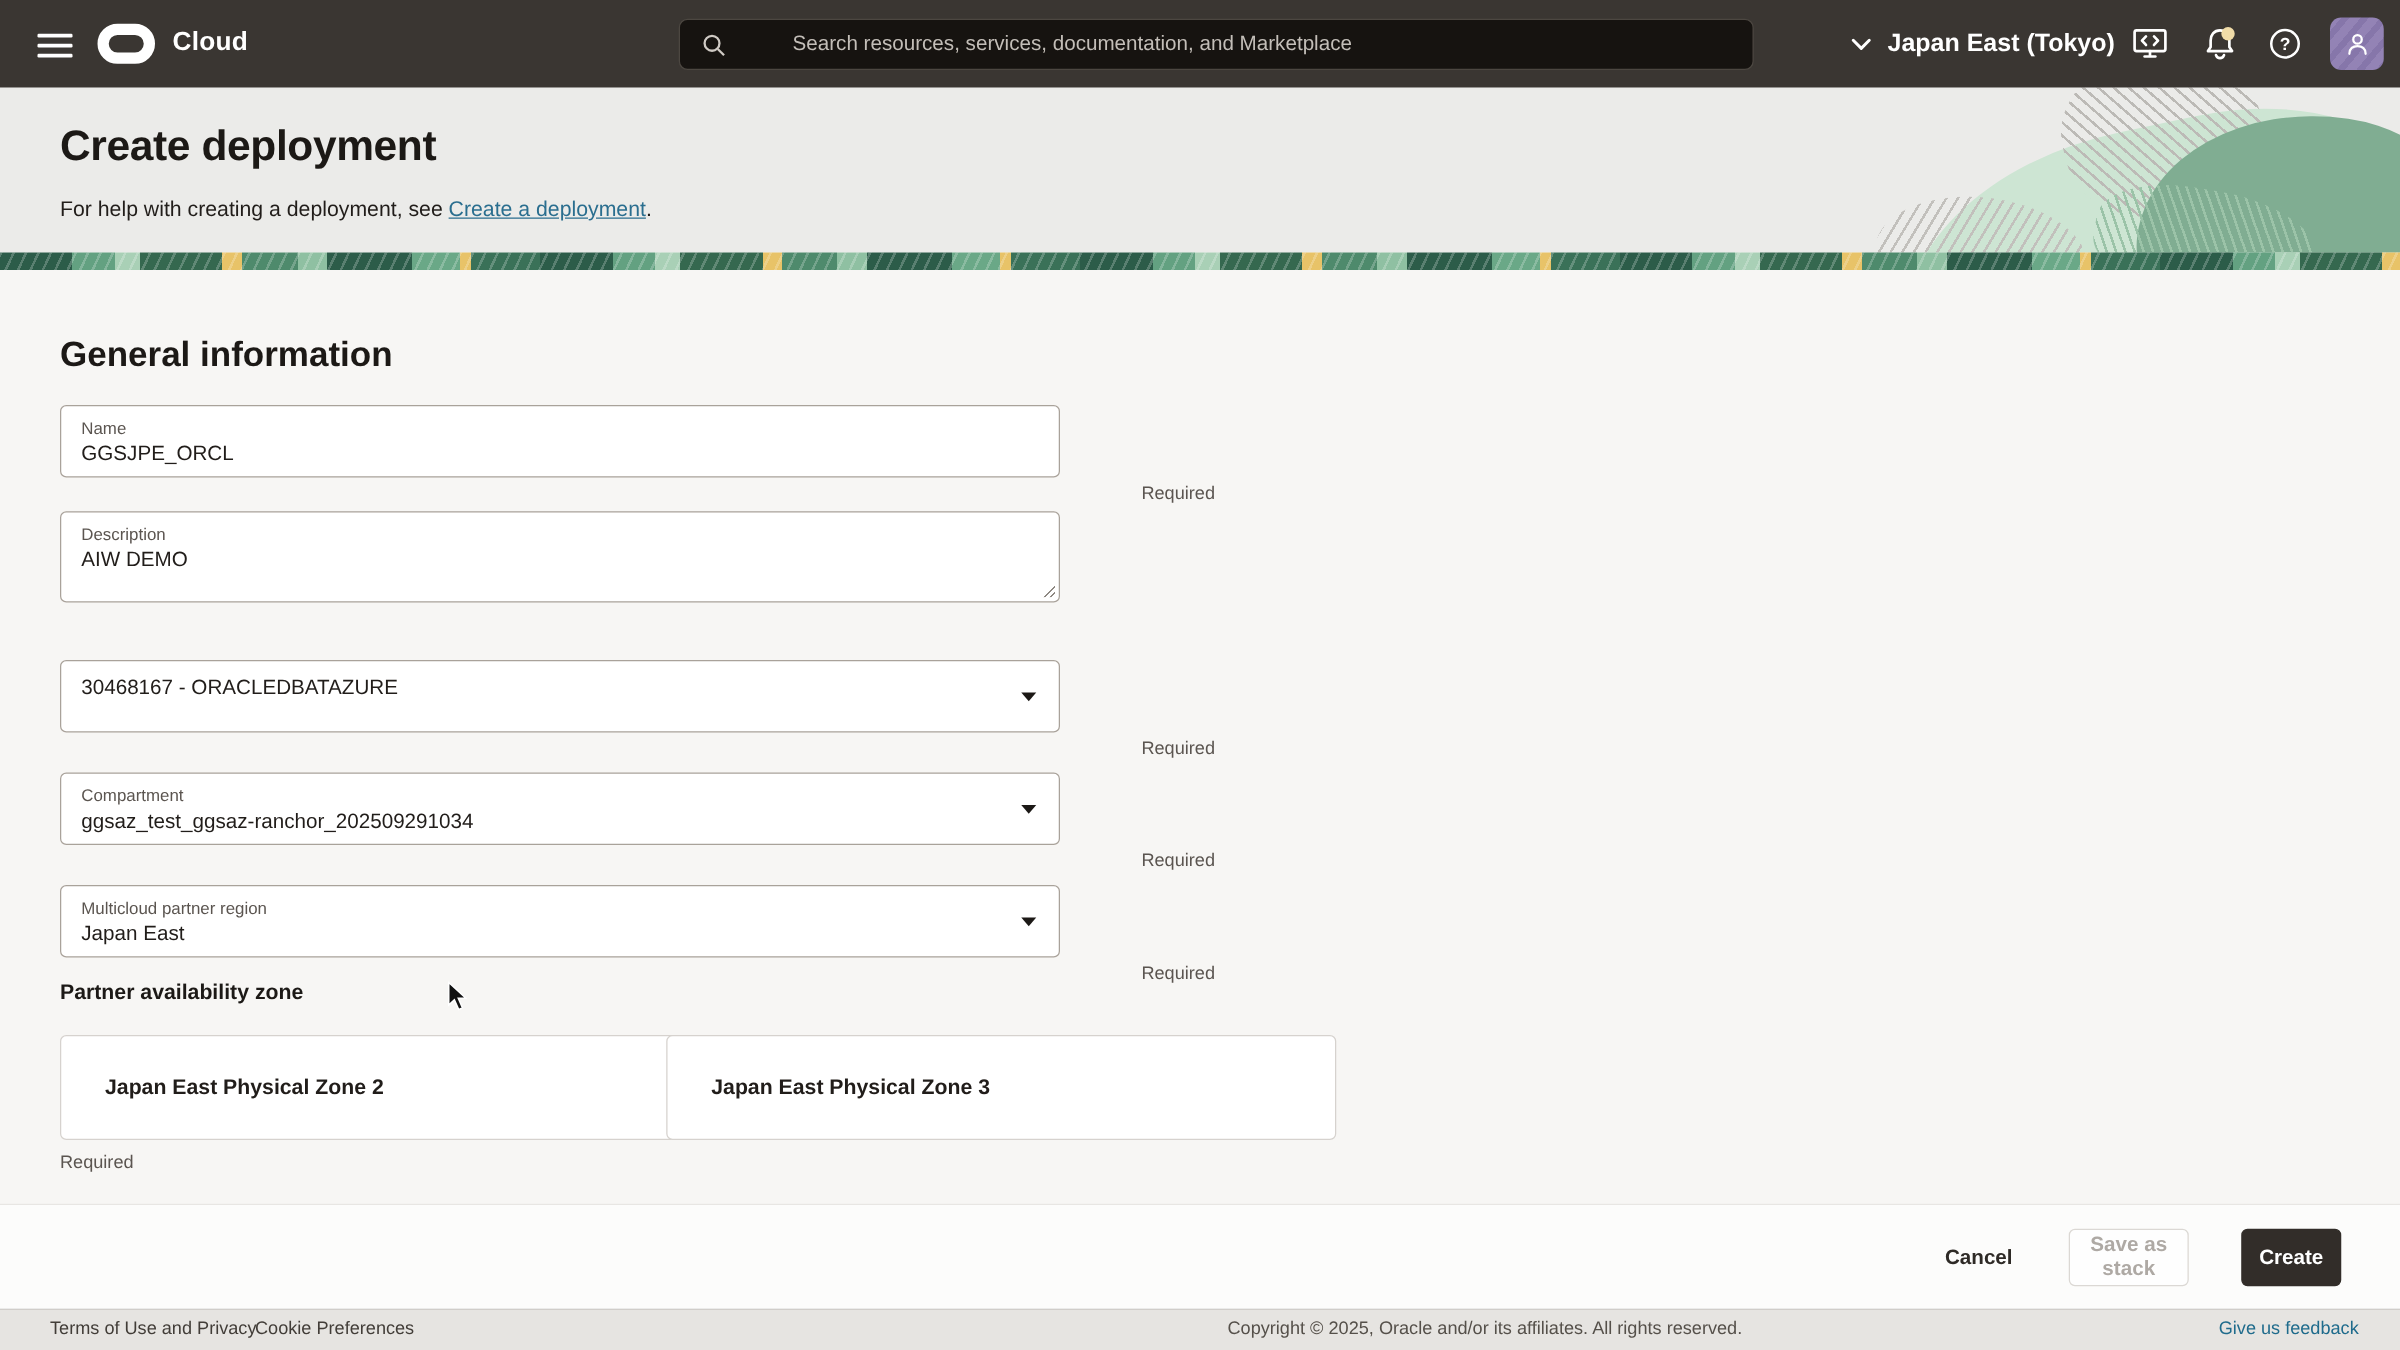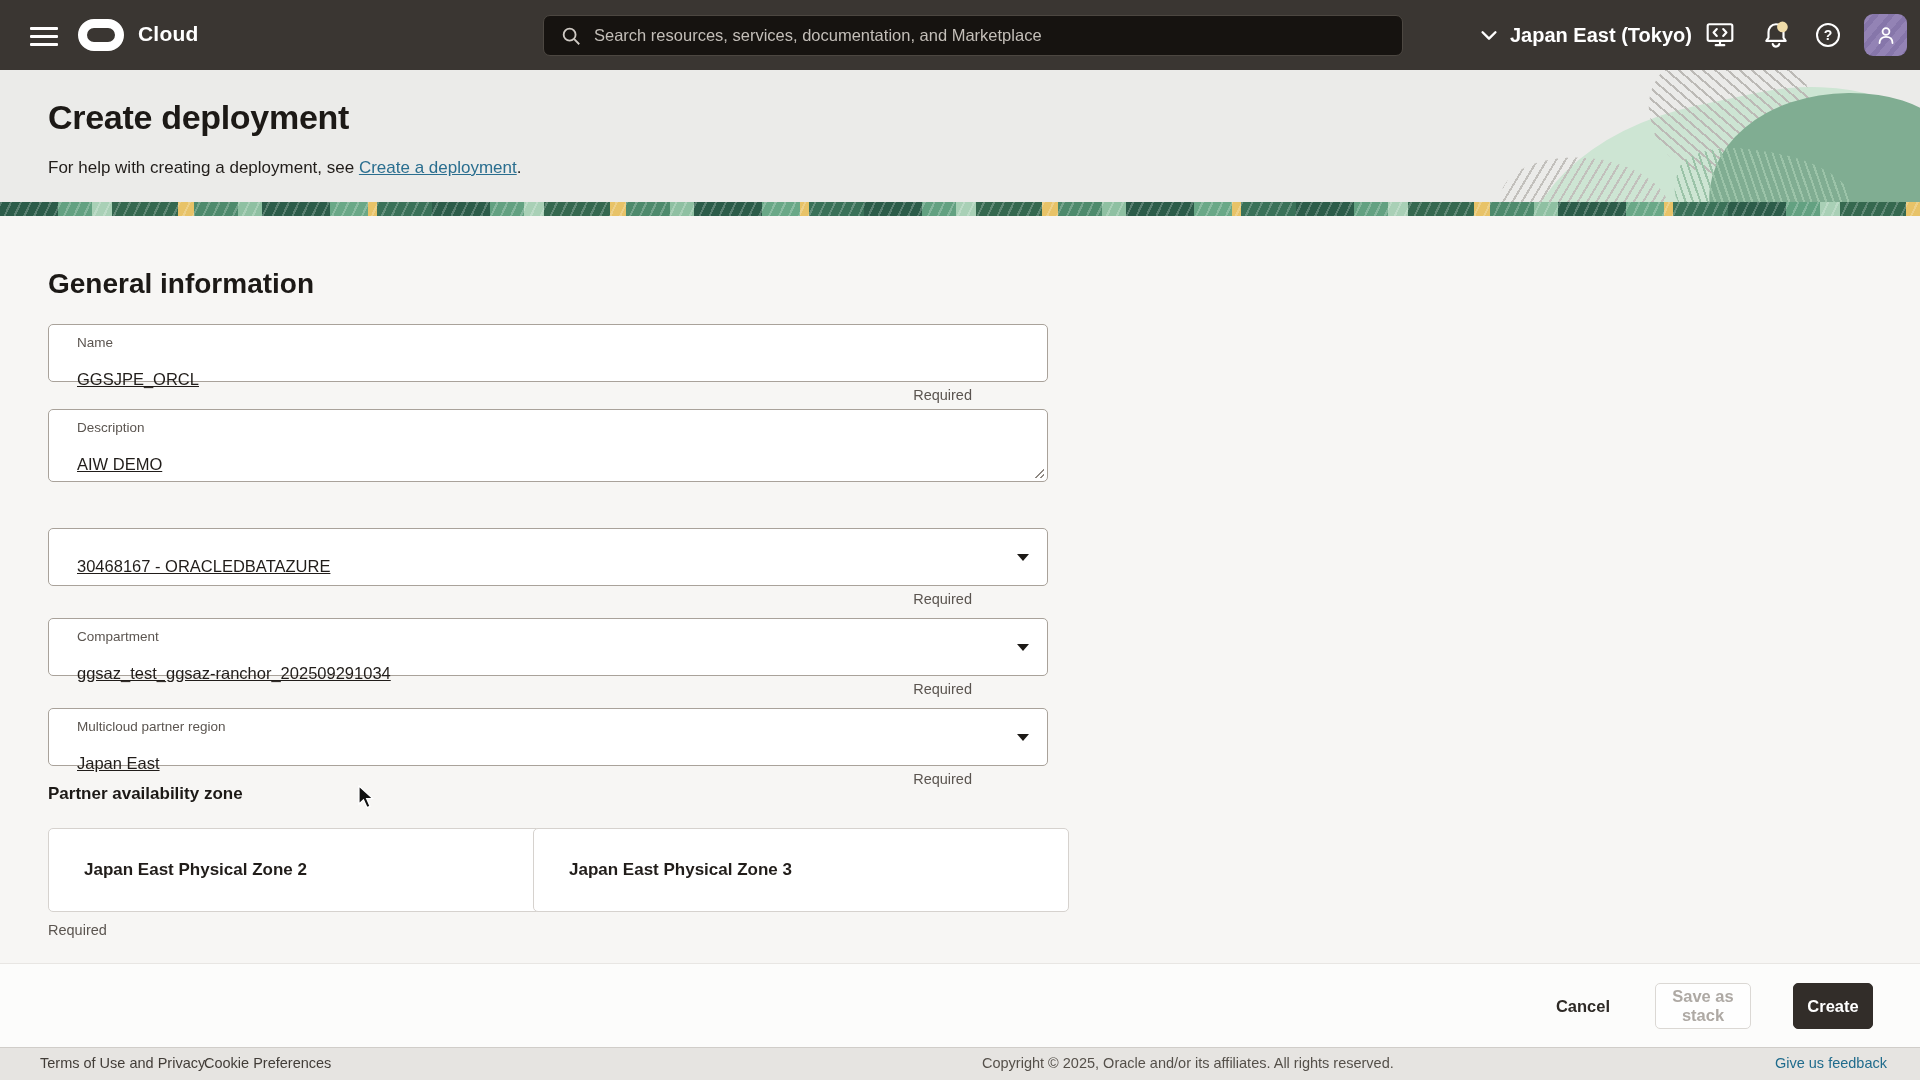--- a/index.html
+++ b/index.html
@@ -6,21 +6,21 @@
   html,body { width:1920px; height:1080px; overflow:hidden; }
   body { font-family:"Liberation Sans", sans-serif; background:#f7f6f4; position:relative; }
 
   
   .topbar { position:absolute; top:0; left:0; width:1920px; height:70px; background:#3a3632; display:flex; align-items:center; z-index:30; }
   .hamburger { position:absolute; left:30px; top:22px; width:30px; height:26px; cursor:pointer; }
   .hamburger span { display:block; width:28px; height:3px; background:#fff; border-radius:1px; margin:5px 0; }
   .oracle-logo { position:absolute; left:78px; top:19px; width:46px; height:32px; border:9px solid #fff; border-radius:16px; }
   .brand { position:absolute; left:138px; top:22px; color:#fff; font-size:21px; font-weight:bold; letter-spacing:.2px; }
 
-  .searchbox { position:absolute; left:543px; top:15px; width:860px; height:41px; background:#161310; border:1px solid #4c4741; border-radius:7px; display:flex; align-items:center; padding:0 16px; }
+  .searchbox { position:absolute; left:543px; top:15px; width:860px; height:41px; background:#161310; border:1px solid #4c4741; border-radius:7px; display:flex; align-items:center; padding:0 16px;gap:40px; }
   .searchbox svg { flex:0 0 auto; margin-right:12px; }
   .search-ph { color:#c3beb8; font-size:16.5px; }
 
   .region-sel { position:absolute; left:1478px; top:0; height:70px; display:flex; align-items:center; cursor:pointer; }
   .region-sel .txt { color:#fff; font-size:20px; font-weight:bold; margin-left:10px; }
   .tb-icon { position:absolute; top:0; height:70px; display:flex; align-items:center; justify-content:center; width:44px; cursor:pointer; }
   .avatar { position:absolute; left:1864px; top:14px; width:43px; height:42px; border-radius:9px; cursor:pointer;
             background:repeating-linear-gradient(130deg,#9383b5 0 7px,#8676aa 7px 12px); display:flex; align-items:center; justify-content:center; }
 
   
@@ -41,23 +41,23 @@
     background:
       repeating-linear-gradient(115deg, rgba(255,255,255,.22) 0 2px, transparent 2px 9px),
       repeating-linear-gradient(90deg,
         #2c5c49 0 58px, #63a181 58px 92px, #a9d0b6 92px 112px, #35684f 112px 178px,
         #e8c368 178px 194px, #4e8a6c 194px 238px, #8fc0a2 238px 262px, #2c5c49 262px 330px,
         #6aa887 330px 368px, #e8c368 368px 377px, #3a7158 377px 432px); }
 
   
   .section-title { position:absolute; left:48px; top:268px; font-size:28px; font-weight:bold; color:#1c1916; }
 
-  .field { position:absolute; left:48px; width:1000px; background:#fff; border:1px solid #a9a29a; border-radius:5px; padding:9px 16px 0 28px; cursor:text; }
+  .field { position:absolute; left:48px; width:800px; background:#fff; border:1px solid #a9a29a; border-radius:5px; padding:9px 16px 0 16px; cursor:text; }
   .field .flabel { font-size:13.5px; color:#5b5550; display:block; line-height:17px; }
-  .field .fvalue { font-size:16.5px; color:#211d1a; display:block; line-height:23px; margin-top:17px; white-space:nowrap;text-decoration:underline; }
+  .field .fvalue { font-size:16.5px; color:#211d1a; display:block; line-height:23px; margin-top:1px; white-space:nowrap; }
   .f-name   { top:324px; height:58px; }
   .f-desc   { top:409px; height:73px; }
   .f-sub    { top:528px; height:58px; cursor:pointer; }
   .f-comp   { top:618px; height:58px; cursor:pointer; }
   .f-region { top:708px; height:58px; cursor:pointer; }
 
   .caret { position:absolute; right:18px; top:50%; margin-top:-3px; width:0; height:0;
            border-left:6px solid transparent; border-right:6px solid transparent; border-top:7px solid #1c1916; }
   .resize-handle { position:absolute; right:3px; bottom:3px; width:11px; height:11px;
            background:repeating-linear-gradient(-45deg, transparent 0 2px, #8e8882 2px 3.5px);

